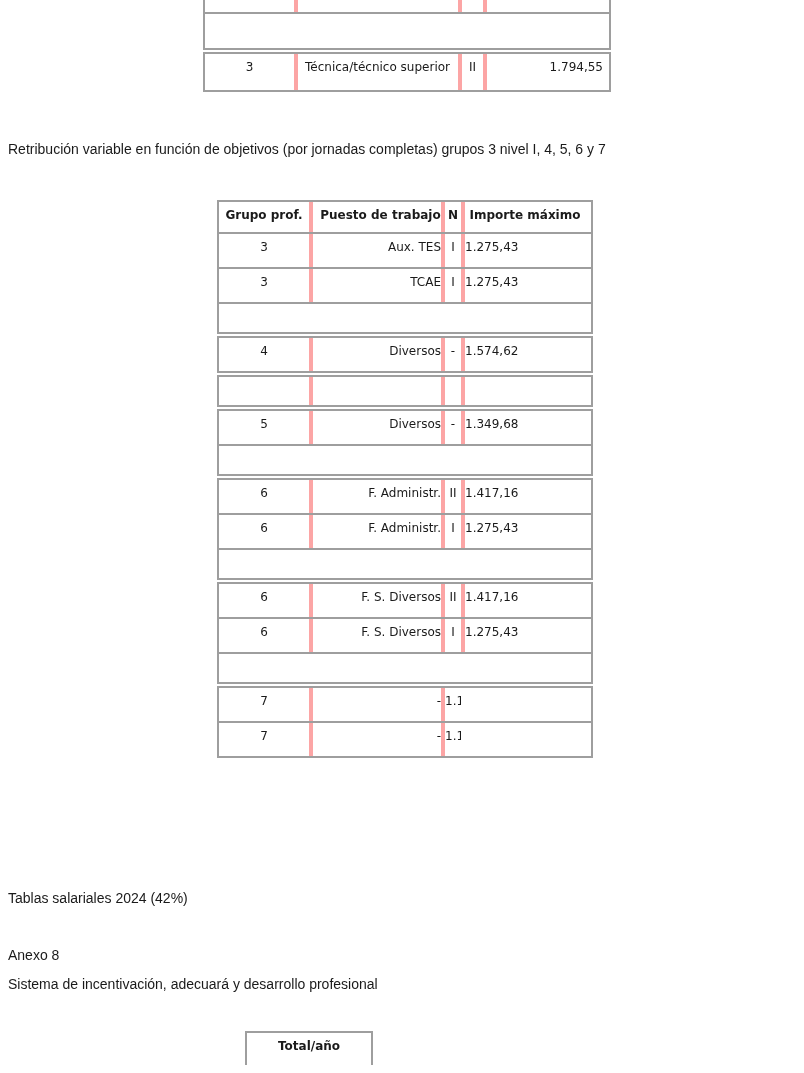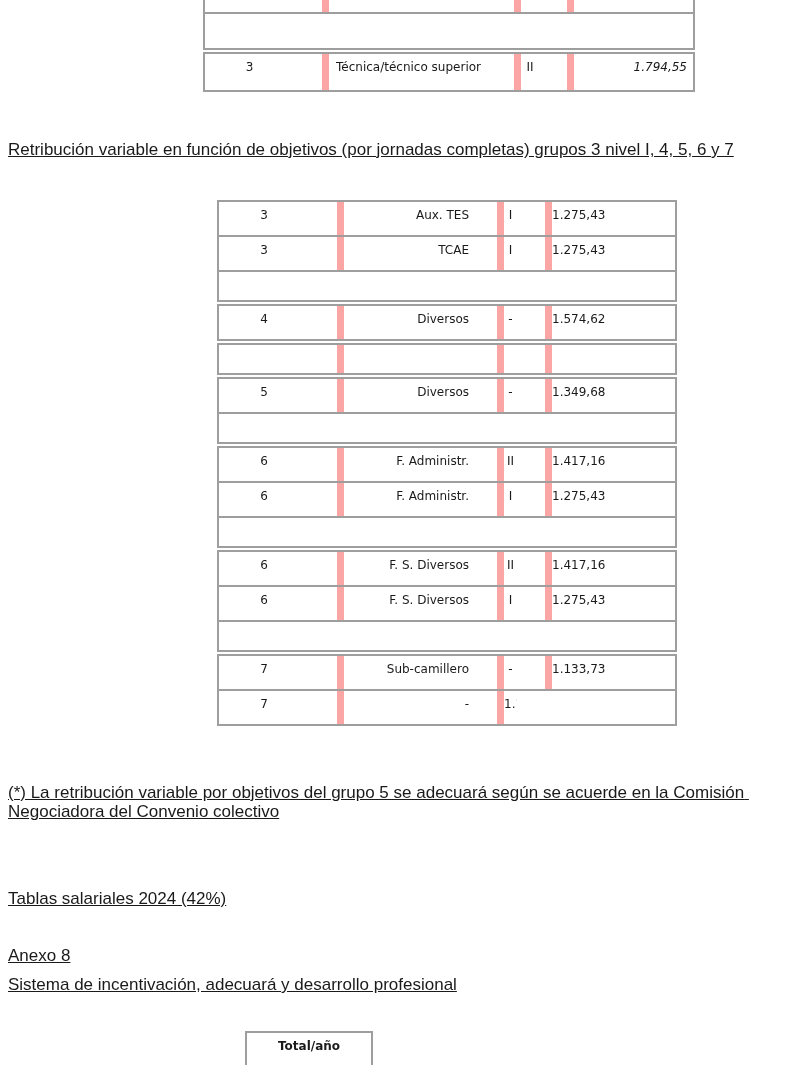--- a/index.html
+++ b/index.html
@@ -1,49 +1,49 @@
 <!DOCTYPE html>
 <html><head>
 <meta charset="utf-8">
 <style>
   html,body{margin:0;padding:0;}
   body{
     width:804px;height:1073px;position:relative;overflow:hidden;
     background:#ffffff;color:#1a1a1a;
     font-family:"Liberation Sans",sans-serif;
   }
-  .para{position:absolute;font-size:17px;line-height:19px;white-space:pre-wrap;text-decoration:underline;}
+  .para{position:absolute;font-size:14px;line-height:19px;white-space:pre-wrap;}
   
   .tbl{position:absolute;}
   .tblock{border:2px solid #9e9e9e;margin-bottom:2px;background:#fff;}
   .clip-top .tblock:first-child{border-top:none;}
   .clip-bottom .tblock:last-child{border-bottom:none;}
   .trow{display:flex;}
   .trow + .trow{border-top:2px solid #9e9e9e;}
   .tcell{
     box-sizing:border-box;flex:0 0 auto;
     font-family:"DejaVu Sans",sans-serif;font-size:12px;
     padding-top:6px;white-space:nowrap;overflow:hidden;
   }
-  .tcell + .tcell{border-left:7px solid #fca5a5;margin-left:28px;}
+  .tcell + .tcell{border-left:4px solid #fca5a5;}
   .mcell{box-sizing:border-box;flex:1 1 auto;height:28px;}
   .row-data .tcell{height:33px;}
   .row-header .tcell{height:30px;font-weight:bold;text-align:center;padding-top:6px;}
   .row-spacer .tcell{height:28px;}
   .row-partial .tcell{height:12px;padding:0;}
   
   .main-tbl .tcell:nth-child(1){width:90px;text-align:center;}
   .main-tbl .tcell:nth-child(2){width:132px;text-align:right;padding-left:7px;}
   .main-tbl .tcell:nth-child(3){width:20px;text-align:center;}
   .main-tbl .tcell:nth-child(4){width:130px;text-align:left;padding-right:6px;}
   
   .top-tbl .tcell:nth-child(1){width:89px;text-align:center;}
   .top-tbl .tcell:nth-child(2){width:164px;text-align:left;padding-left:7px;}
   .top-tbl .tcell:nth-child(3){width:25px;text-align:center;}
-  .top-tbl .tcell:nth-child(4){width:126px;text-align:right;padding-right:6px;font-style:italic;}
+  .top-tbl .tcell:nth-child(4){width:126px;text-align:right;padding-right:6px;}
   .top-tbl .row-data .tcell{height:36px;}
   .top-tbl .mcell{height:34px;}
   
   .bottom-tbl .tcell:nth-child(1){width:124px;}
   .bottom-tbl .tcell:nth-child(2){width:80px;}
   .bottom-tbl .tcell:nth-child(3){width:116px;}
   .bottom-tbl .row-header .tcell{height:32px;}
   
   .trow.row-header .tcell{text-align:center;}
 </style>
@@ -71,20 +71,26 @@
           <div class="tcell">II</div>
           <div class="tcell">1.794,55</div>
         </div>
       </div>
     </div>
 
   <div class="para" style="left:8px;top:140px;width:780px;">Retribución variable en función de objetivos (por jornadas completas) grupos 3 nivel I, 4, 5, 6 y 7</div>
 
   <div id="main-table" class="tbl main-tbl" style="left:217px;top:200px;">
       <div class="tblock">
+        <div class="trow row-header">
+          <div class="tcell">Grupo prof.</div>
+          <div class="tcell">Puesto de trabajo</div>
+          <div class="tcell">N</div>
+          <div class="tcell">Importe máximo</div>
+        </div>
         <div class="trow row-data">
           <div class="tcell">3</div>
           <div class="tcell">Aux. TES</div>
           <div class="tcell">I</div>
           <div class="tcell">1.275,43</div>
         </div>
         <div class="trow row-data">
           <div class="tcell">3</div>
           <div class="tcell">TCAE</div>
           <div class="tcell">I</div>
@@ -151,33 +157,31 @@
           <div class="tcell">I</div>
           <div class="tcell">1.275,43</div>
         </div>
         <div class="trow row-merged">
           <div class="mcell"></div>
         </div>
       </div>
       <div class="tblock">
         <div class="trow row-data">
           <div class="tcell">7</div>
-          <div class="tcell">Sub-camillero</div>
           <div class="tcell">-</div>
           <div class="tcell">1.133,73</div>
         </div>
         <div class="trow row-data">
           <div class="tcell">7</div>
           <div class="tcell">-</div>
           <div class="tcell">1.133,73</div>
         </div>
       </div>
     </div>
 
-  <div class="para" style="left:8px;top:783px;width:792px;">(*) La retribución variable por objetivos del grupo 5 se adecuará según se acuerde en la Comisión Negociadora del Convenio colectivo</div>
 
   <div class="para" style="left:8px;top:889px;">Tablas salariales 2024 (42%)</div>
 
   <div class="para" style="left:8px;top:946px;">Anexo 8</div>
 
   <div class="para" style="left:8px;top:975px;">Sistema de incentivación, adecuará y desarrollo profesional</div>
 
   <div id="bottom-table" class="tbl bottom-tbl clip-bottom" style="left:245px;top:1031px;">
       <div class="tblock">
         <div class="trow row-header">

